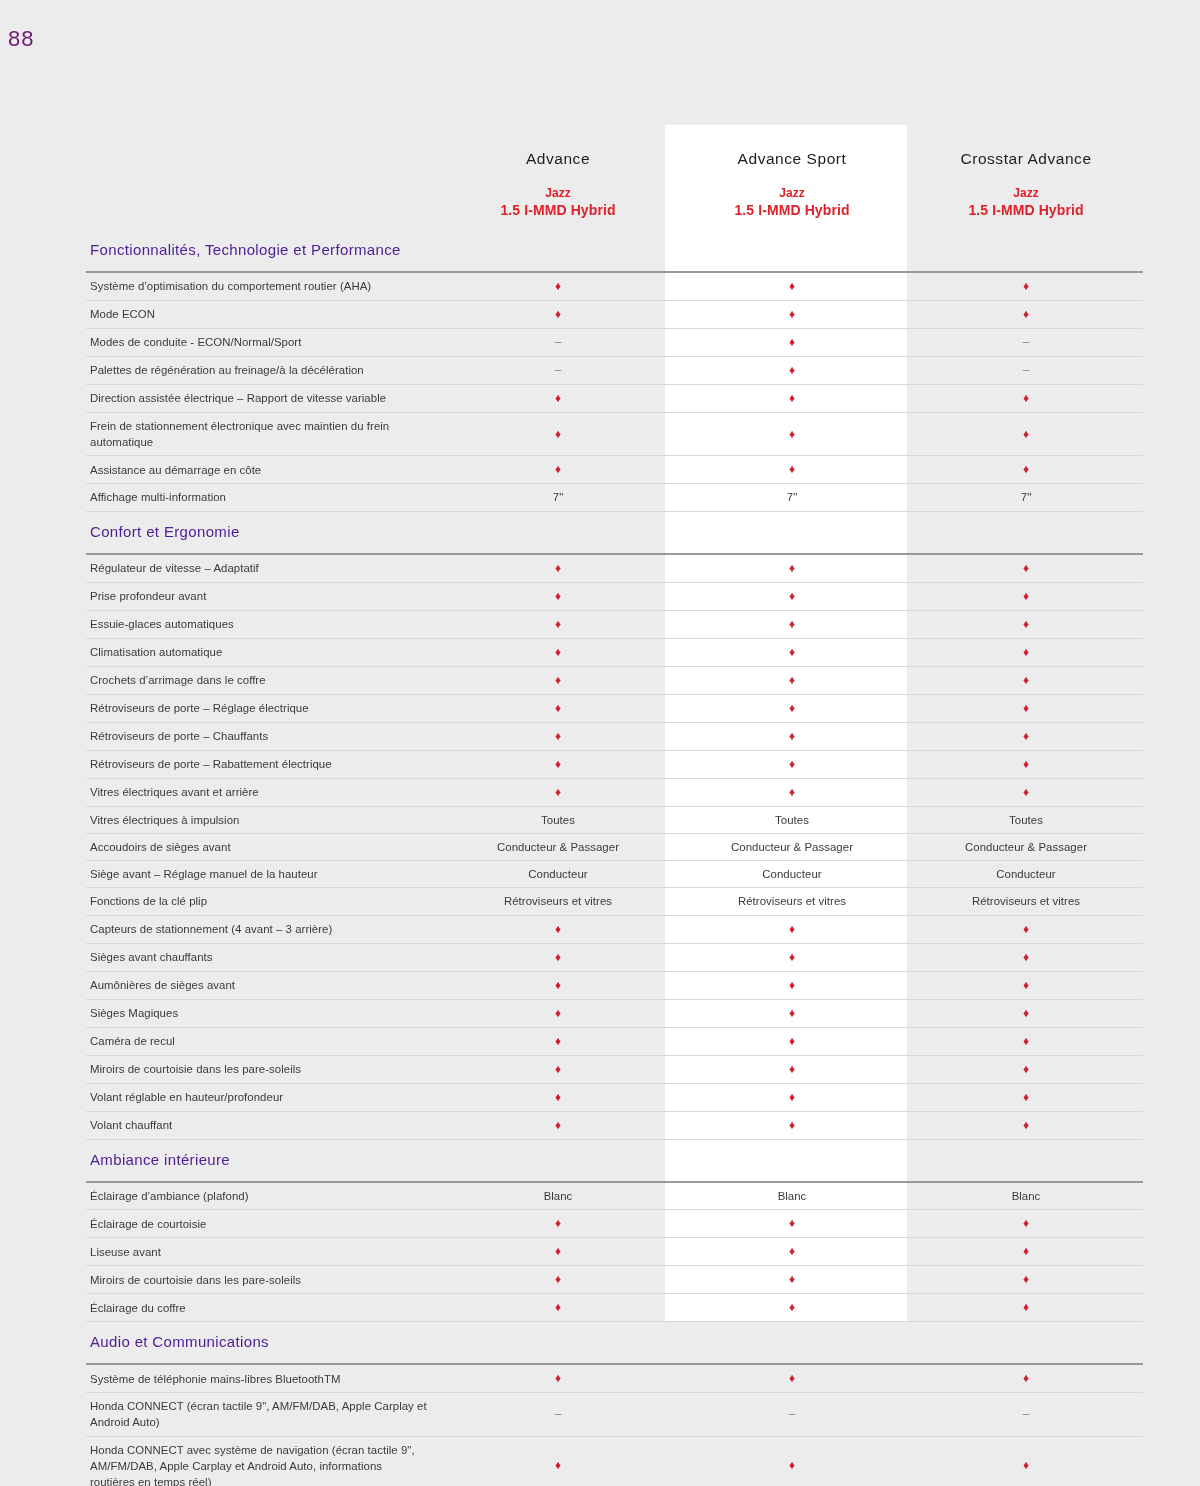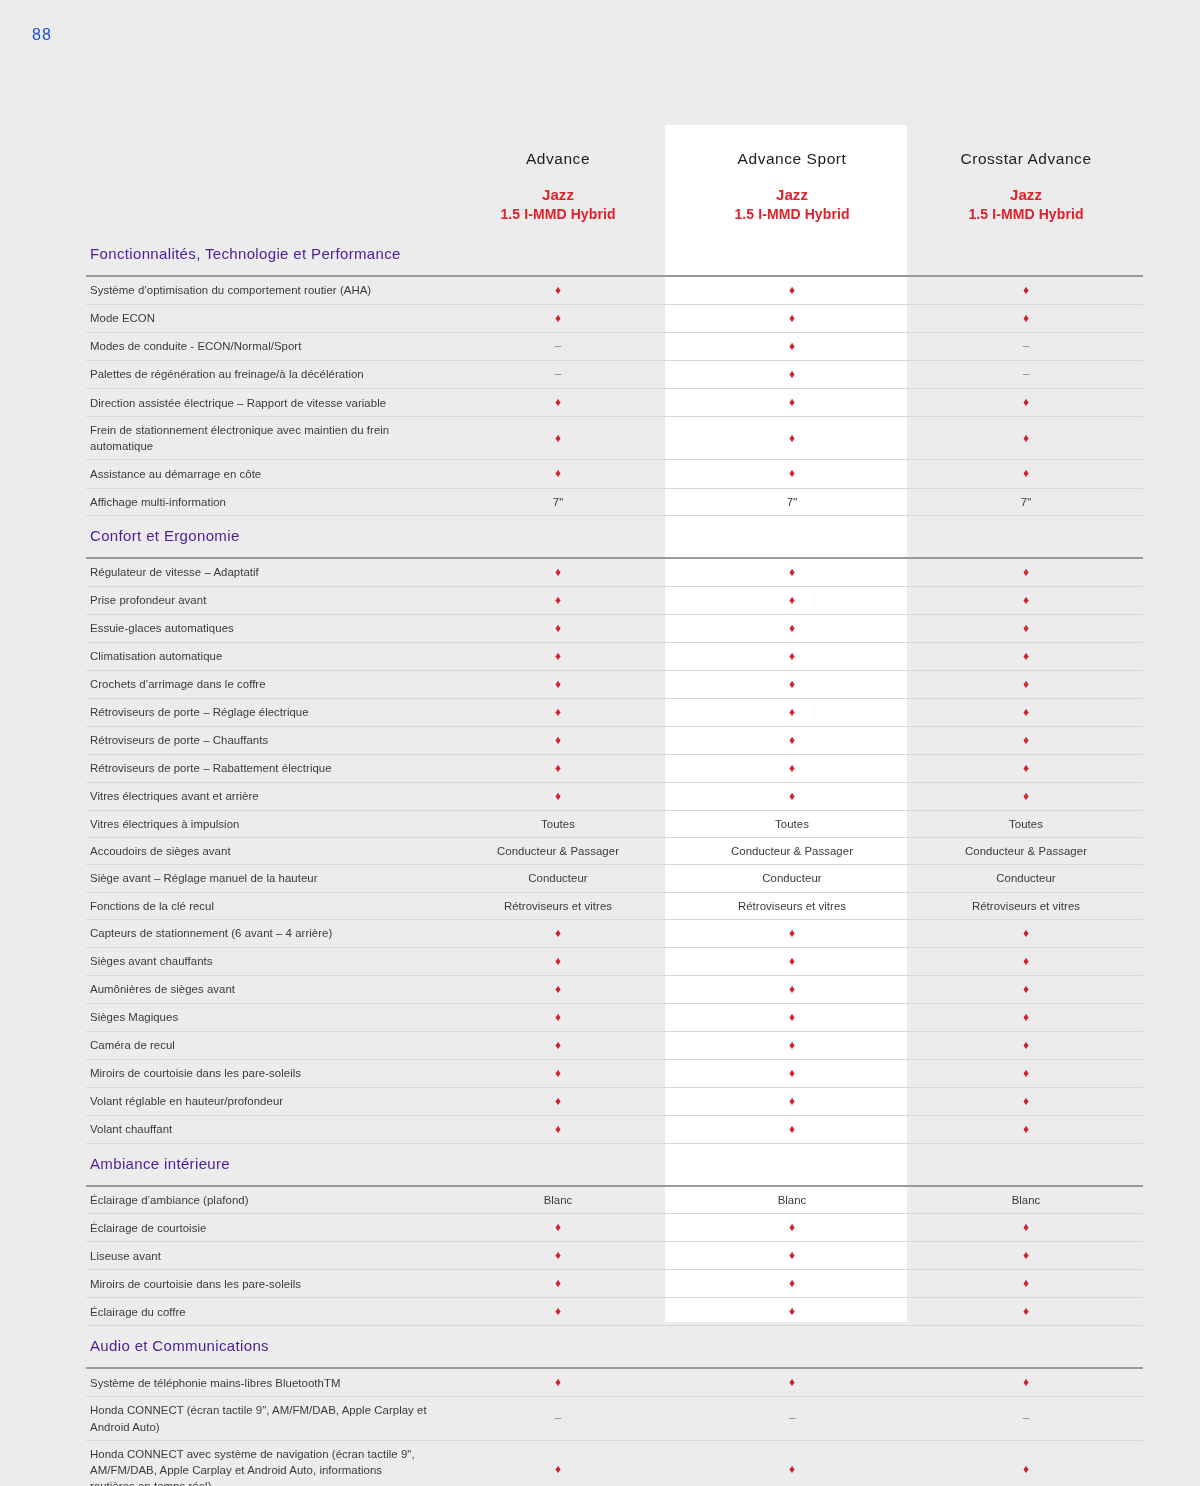--- a/index.html
+++ b/index.html
@@ -13,26 +13,26 @@
     height: 1486px;
     position: relative;
     font-family: "Liberation Sans", sans-serif;
     color: #2b2b2b;
     overflow: hidden;
   }
 
   
   .page-number {
     position: absolute;
-    left: 32px;
+    left: 8px;
     top: 26px;
-    font-size: 16px;
+    font-size: 22px;
     font-weight: 400;
     letter-spacing: 1px;
-    color: #1d4ed8;
+    color: #701a75;
   }
 
   
   .highlight-band {
     position: absolute;
     left: 665px;
     top: 125px;
     width: 242px;
     height: 1197px;
     background: #ffffff;
@@ -59,21 +59,21 @@
   }
   .hdr-trim {
     font-size: 15.5px;
     font-weight: 400;
     letter-spacing: .55px;
     color: #1d1d1d;
     line-height: 1.15;
     white-space: nowrap;
   }
   .hdr-model {
-    font-size: 15px;
+    font-size: 12px;
     font-weight: 700;
     color: #e0202a;
     line-height: 1.35;
     margin-top: 17px;
     letter-spacing: .1px;
   }
   .hdr-engine {
     font-size: 14px;
     font-weight: 700;
     color: #e0202a;
@@ -294,27 +294,27 @@
         <td class="row-val">Conducteur &amp; Passager</td>
         <td class="row-val">Conducteur &amp; Passager</td>
       </tr>
       <tr class="data-row">
         <td class="row-label">Siège avant – Réglage manuel de la hauteur</td>
         <td class="row-val">Conducteur</td>
         <td class="row-val">Conducteur</td>
         <td class="row-val">Conducteur</td>
       </tr>
       <tr class="data-row">
-        <td class="row-label">Fonctions de la clé recul</td>
+        <td class="row-label">Fonctions de la clé plip</td>
         <td class="row-val">Rétroviseurs et vitres</td>
         <td class="row-val">Rétroviseurs et vitres</td>
         <td class="row-val">Rétroviseurs et vitres</td>
       </tr>
       <tr class="data-row">
-        <td class="row-label">Capteurs de stationnement (6 avant – 4 arrière)</td>
+        <td class="row-label">Capteurs de stationnement (4 avant – 3 arrière)</td>
         <td class="row-val std">♦</td>
         <td class="row-val std">♦</td>
         <td class="row-val std">♦</td>
       </tr>
       <tr class="data-row">
         <td class="row-label">Sièges avant chauffants</td>
         <td class="row-val std">♦</td>
         <td class="row-val std">♦</td>
         <td class="row-val std">♦</td>
       </tr>

